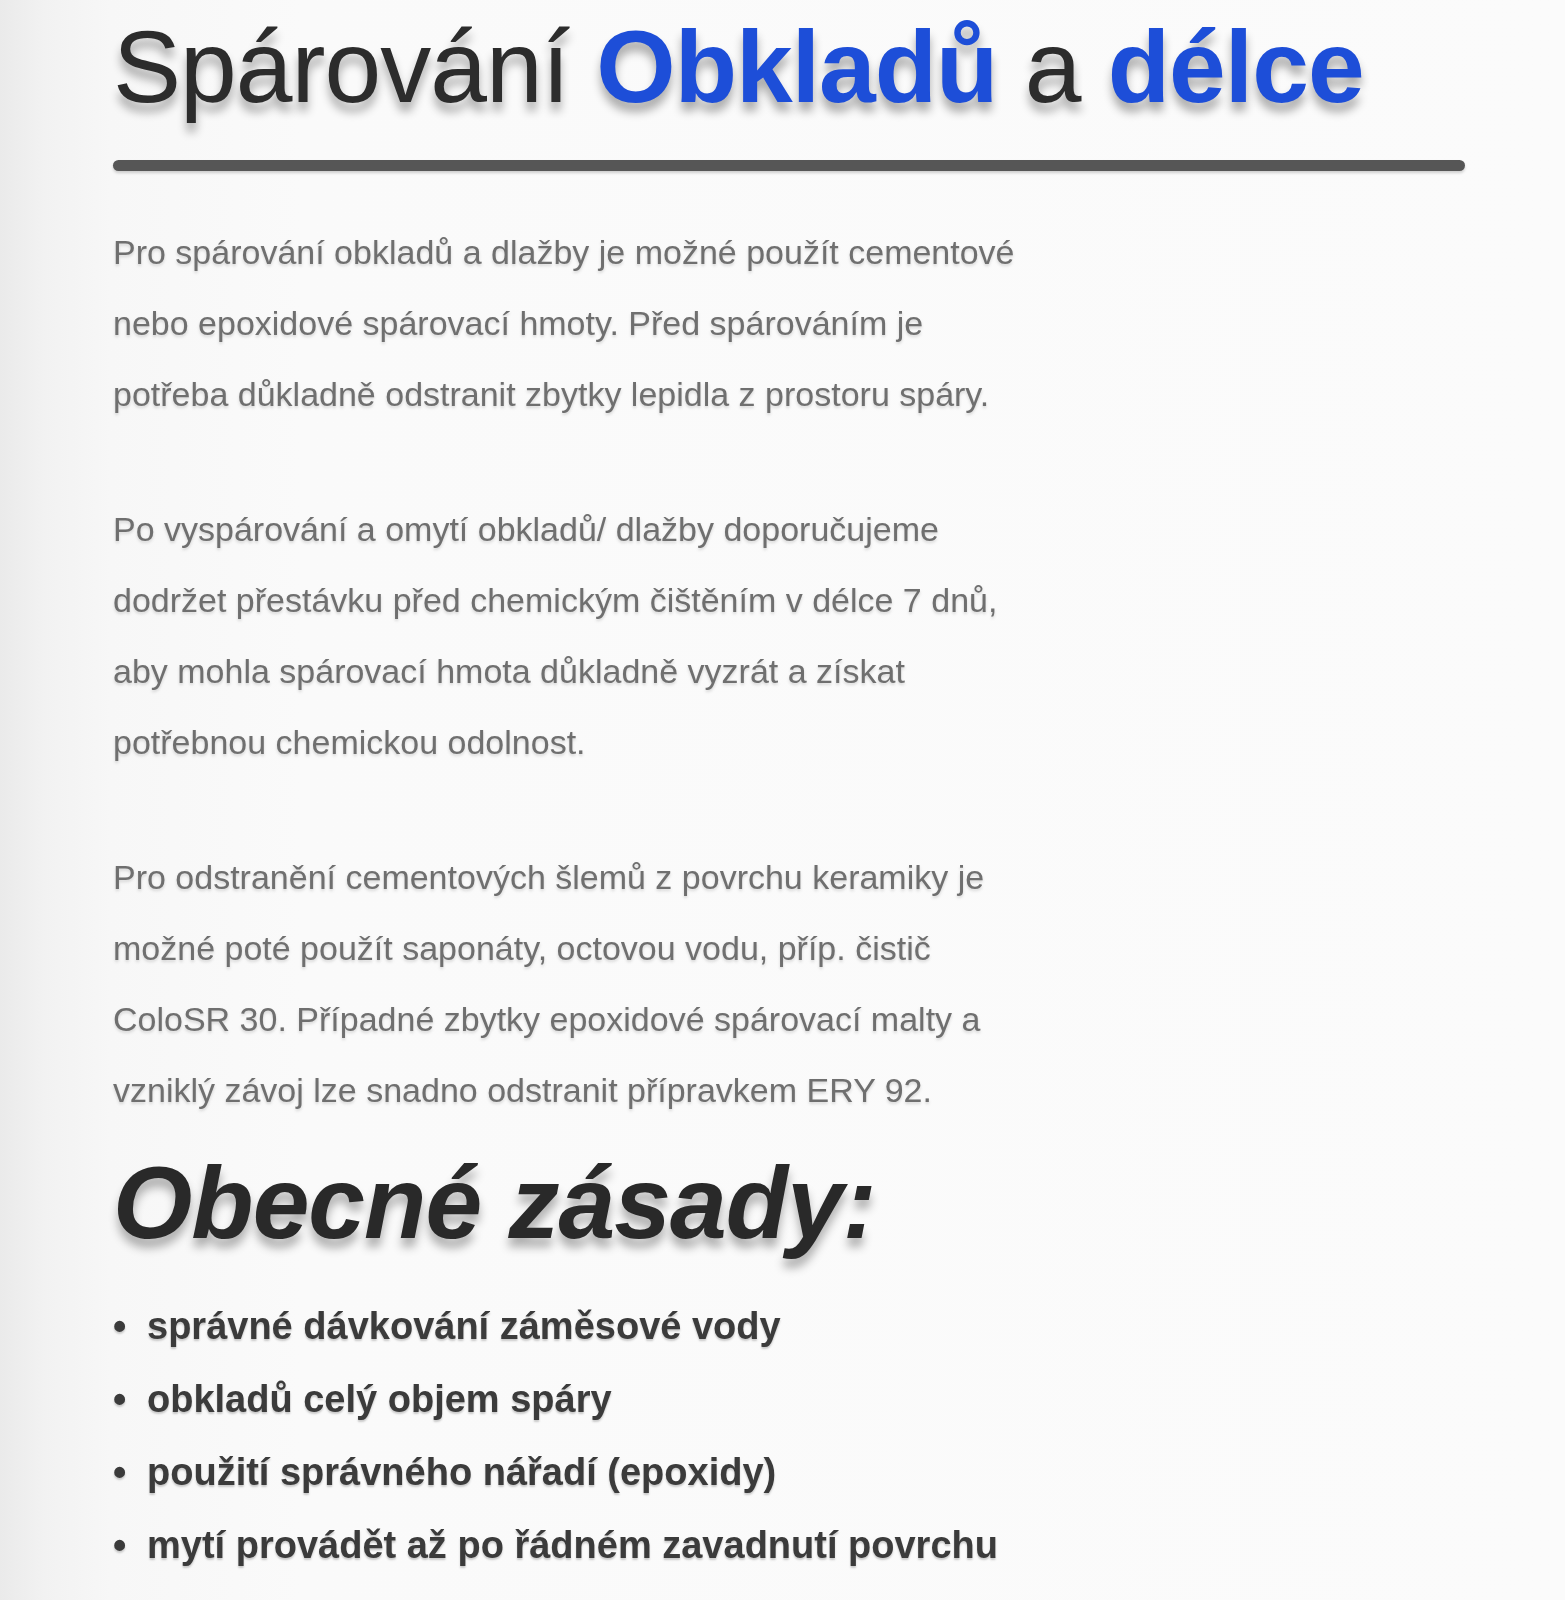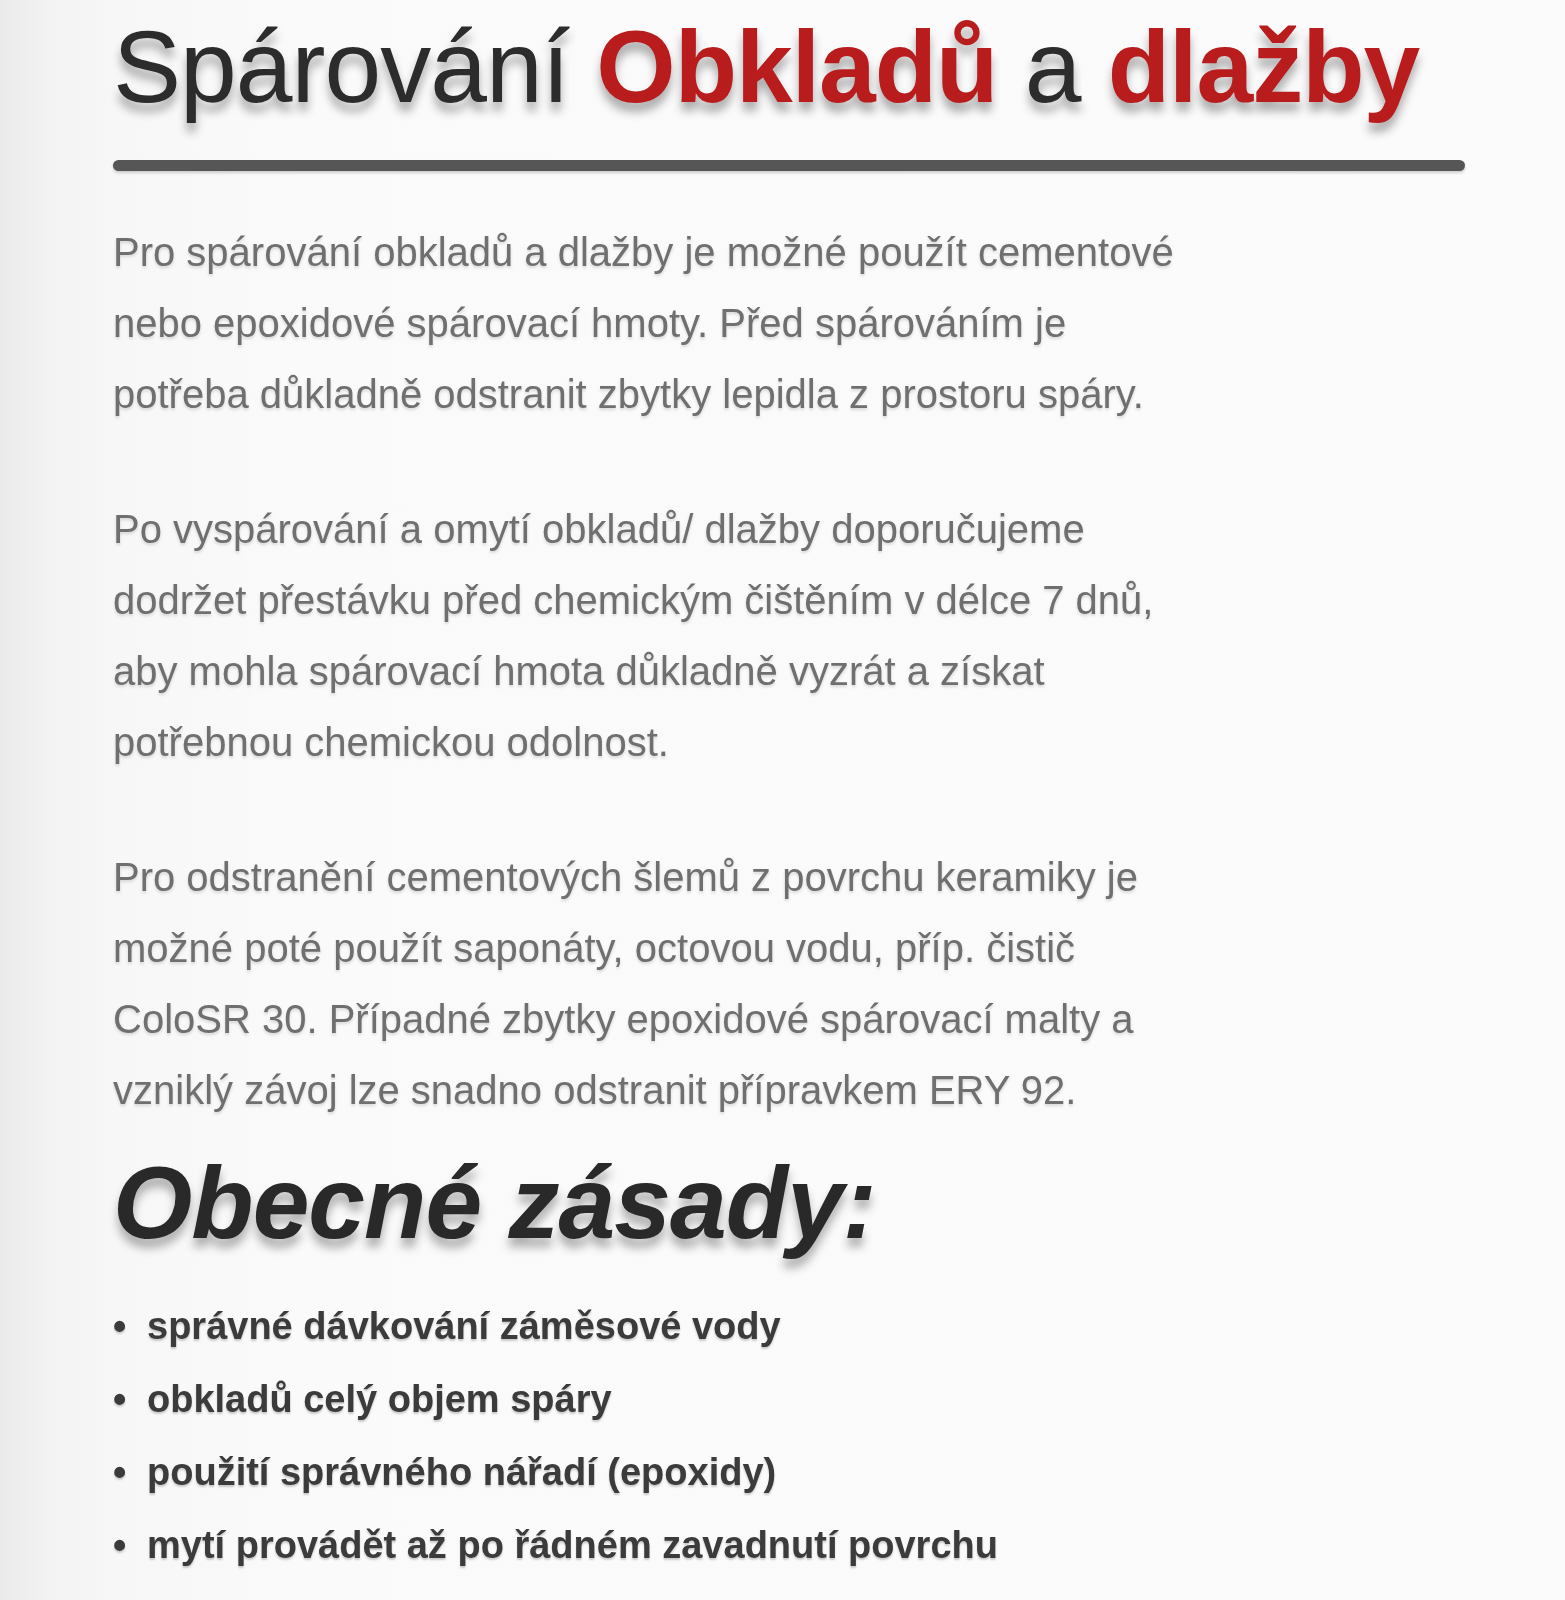--- a/index.html
+++ b/index.html
@@ -26,34 +26,34 @@
     font-size: 102px;
     line-height: 1.0;
     font-weight: 400;
     color: #2c2c2c;
     letter-spacing: -1px;
     white-space: pre-wrap;
     text-shadow: 0 9px 10px rgba(0,0,0,0.32);
   }
   h1.doc-title b {
     font-weight: 700;
-    color: #b91c1c;
+    color: #1d4ed8;
     text-align: center;
   }
   .title-rule {
     height: 11px;
     width: 1352px;
     margin-top: 42px;
     border-radius: 6px;
     background: #565656;
     box-shadow: 0 2px 3px rgba(0,0,0,0.18);
   }
   .body-copy p {
     margin: 64px 0 0 0;
-    font-size: 40px;
+    font-size: 34px;
     line-height: 71px;
     font-weight: 400;
     color: #6f6f6f;
     white-space: pre-line;
     letter-spacing: 0px;
     text-shadow: 0 2px 3px rgba(90,90,90,0.22);
   }
   .body-copy p:first-child {
     margin-top: 46px;
   }
@@ -82,21 +82,21 @@
   ul.principles li .marker {
     display: inline-block;
     width: 34px;
   }
 </style>
 </head>
 <body>
 
 <div class="page">
 
-  <h1 class="doc-title"><span>Spárování </span><b>Obkladů</b><span> a </span><b>dlažby</b></h1>
+  <h1 class="doc-title"><span>Spárování </span><b>Obkladů</b><span> a </span><b>délce</b></h1>
 
   <div class="title-rule"></div>
 
   <div class="body-copy">
     <p>Pro spárování obkladů a dlažby je možné použít cementové
 nebo epoxidové spárovací hmoty. Před spárováním je
 potřeba důkladně odstranit zbytky lepidla z prostoru spáry.</p>
     <p>Po vyspárování a omytí obkladů/ dlažby doporučujeme
 dodržet přestávku před chemickým čištěním v délce 7 dnů,
 aby mohla spárovací hmota důkladně vyzrát a získat

